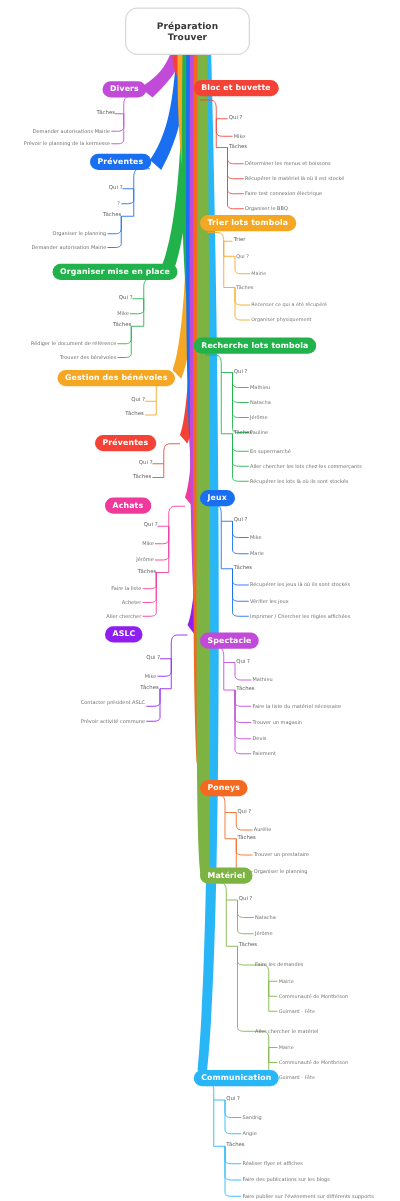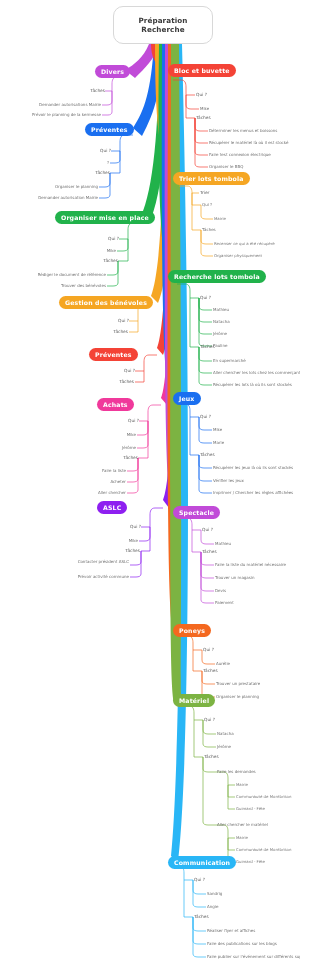--- a/index.html
+++ b/index.html
@@ -1,21 +1,21 @@
 <!DOCTYPE html>
 <html><head>
 <meta charset="utf-8">
 <style>
   html,body{margin:0;padding:0;background:#ffffff;}
   body{
     width:300px;height:961px;position:relative;overflow:hidden;
     font-family:"DejaVu Sans","Liberation Sans",sans-serif;
     -webkit-font-smoothing:antialiased;
   }
-  #canvas{position:absolute;left:13px;top:0;width:300px;height:961px;}
+  #canvas{position:absolute;left:0;top:0;width:300px;height:961px;}
   svg.links{position:absolute;left:0;top:0;width:300px;height:961px;pointer-events:none;}
 
   
   .root{
     position:absolute;
     left:100px;top:6px;width:100px;height:38px;
     border:1px solid #d8d8d8;border-radius:10px;background:#ffffff;
     display:flex;align-items:center;justify-content:center;
     text-align:center;line-height:1.25;
     font-size:7.2px;font-weight:700;color:#3a3a3a;letter-spacing:.1px;
@@ -228,21 +228,21 @@
       <path d="M171,880 L171,917 L180,917"></path>
       <path d="M180,917 L180,928 C180,930 182,931 185,931 L193,931"></path>
       <path d="M180,917 L180,941 C180,943 182,944 185,944 L193,944"></path>
       <path d="M180,917 L180,954 C180,956 182,957 185,957 L193,957"></path>
     </g>
   </svg>
 
   <div class="root">
     <div>
       <div>Préparation</div>
-      <div>Recherche</div>
+      <div>Trouver</div>
     </div>
   </div>
 
   <div class="pill" style="left:82px;top:65px;background:#c14bd8;">
     <span>Divers</span>
   </div>
   <div class="lbl l2 left" style="left:92px;top:89px;">Tâches</div>
   <div class="lbl l3 left" style="left:88px;top:103px;">Demander autorisations Mairie</div>
   <div class="lbl l3 left" style="left:88px;top:113px;">Prévoir le planning de la kermesse</div>
 

